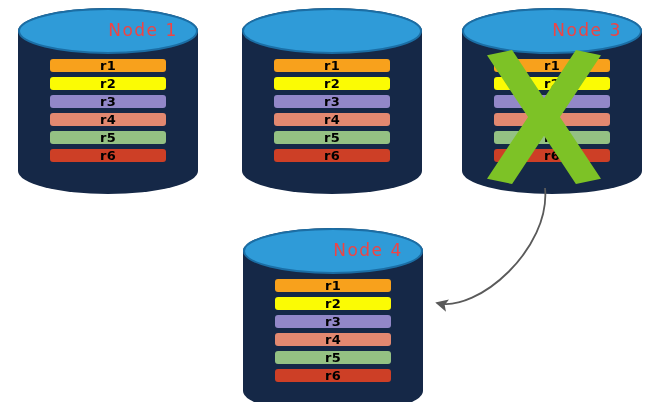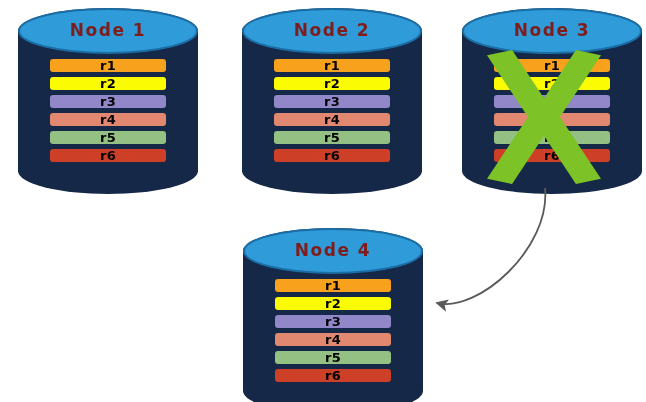--- a/index.html
+++ b/index.html
@@ -26,26 +26,27 @@
   .node-svg {
     position: absolute;
     left: 0; top: 0;
     overflow: visible;
   }
   .node-title {
     position: absolute;
     left: 0;
     width: 100%;
     text-align: center;
-    color: #7f1d1d;
-    font-weight: bold;
+    color: #ef4444;
+    font-weight: normal;
     font-size: 17px;
     letter-spacing: 1.5px;
     line-height: 1;
     pointer-events: none;
+    padding-left: 35px;
   }
   .rows {
     position: absolute;
     left: 0;
     width: 100%;
   }
   .row {
     position: absolute;
     height: 13px;
     border-radius: 3px;
@@ -86,21 +87,20 @@
         <div class="row" style="left: 32px; width: 116px; top: 105px; background: rgb(226, 136, 112);">r4</div>
         <div class="row" style="left: 32px; width: 116px; top: 123px; background: rgb(148, 193, 131);">r5</div>
         <div class="row" style="left: 32px; width: 116px; top: 141px; background: rgb(205, 63, 38);">r6</div>
       </div>
     </div>
     <div class="node" style="left: 242px; top: 8px; width: 180px; height: 186px;">
       <svg class="node-svg" width="180" height="186" viewBox="0 0 180 186">
         <path d="M 0,23 L 0,163 A 90,23 0 0 0 180,163 L 180,23 A 90,23 0 0 0 0,23 Z" fill="#152847"></path>
         <ellipse cx="90" cy="23" rx="89" ry="22" fill="#2f9bd8" stroke="#1b6ea5" stroke-width="2"></ellipse>
       </svg>
-      <div class="node-title" style="top: 14px;">Node  2</div>
       <div class="rows" style="top: 0px; height: 186px;">
         <div class="row" style="left: 32px; width: 116px; top: 51px; background: rgb(248, 161, 28);">r1</div>
         <div class="row" style="left: 32px; width: 116px; top: 69px; background: rgb(251, 251, 4);">r2</div>
         <div class="row" style="left: 32px; width: 116px; top: 87px; background: rgb(146, 135, 200);">r3</div>
         <div class="row" style="left: 32px; width: 116px; top: 105px; background: rgb(226, 136, 112);">r4</div>
         <div class="row" style="left: 32px; width: 116px; top: 123px; background: rgb(148, 193, 131);">r5</div>
         <div class="row" style="left: 32px; width: 116px; top: 141px; background: rgb(205, 63, 38);">r6</div>
       </div>
     </div>
     <div class="node" style="left: 462px; top: 8px; width: 180px; height: 186px;">

